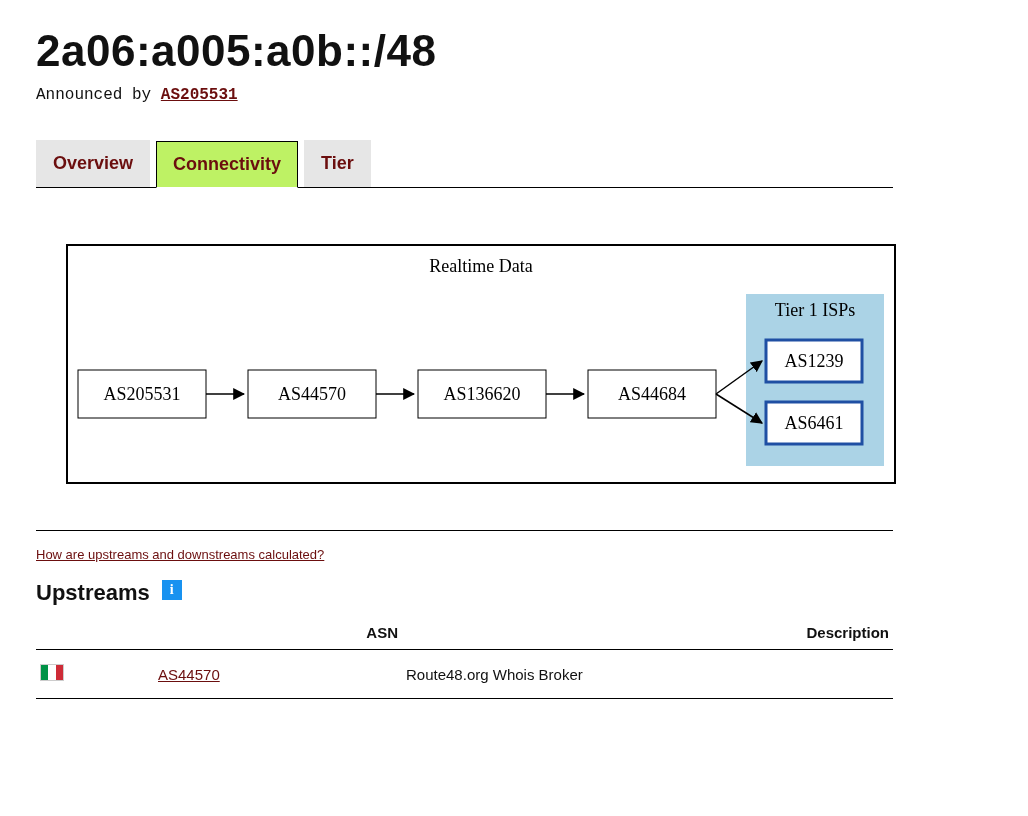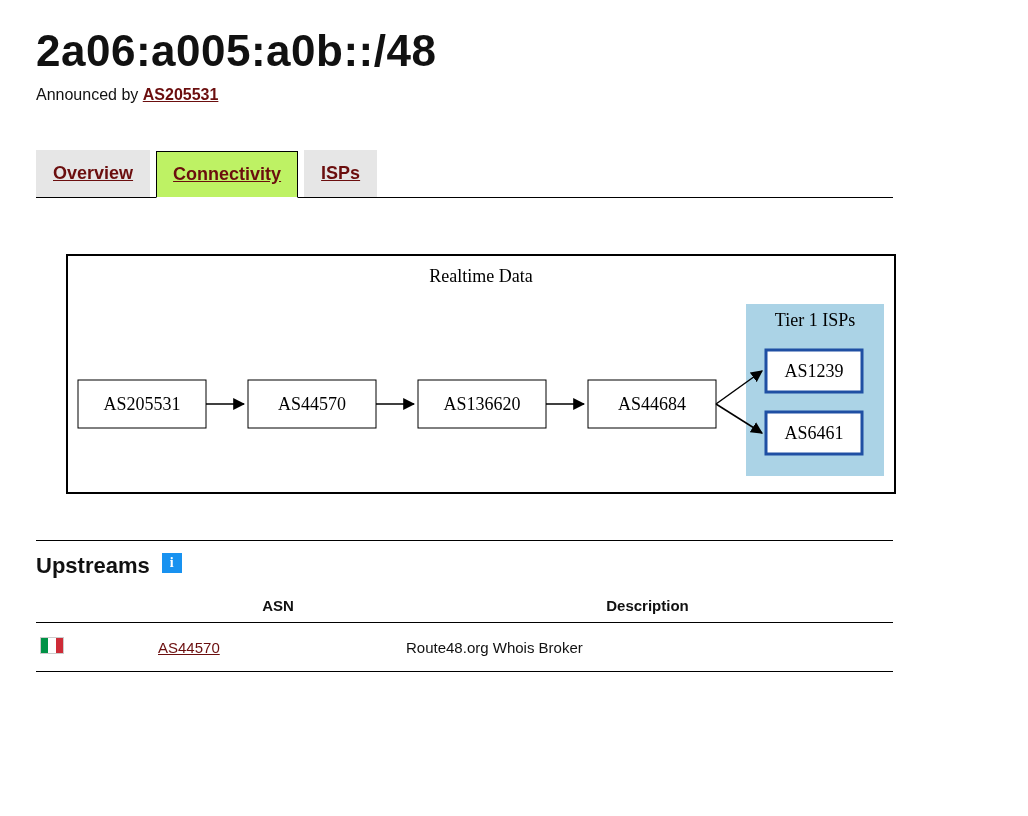--- a/index.html
+++ b/index.html
@@ -23,21 +23,22 @@
     padding: 20px 36px 40px;
   }
   h1.title {
     font-size: 44px;
     font-weight: 800;
     margin: 6px 0 10px;
     letter-spacing: .5px;
   }
   .announced {
     font-size: 16px;
-    margin-bottom: 46px;
+    margin-bottom: 36px;
+    font-family: Liberation Mono, monospace;
   }
   .announced a {
     color: var(--maroon);
     font-weight: 700;
     text-decoration: underline;
   }
   .tabs {
     display: flex;
     gap: 6px;
     border-bottom: 1px solid #000;
@@ -46,21 +47,20 @@
   }
   .tab {
     padding: 12px 16px;
     font-size: 18px;
     font-weight: 700;
     color: var(--maroon);
     background: var(--tab-bg);
     cursor: pointer;
     user-select: none;
     border: 1px solid transparent;
-    text-decoration: underline;
   }
   .tab.active {
     background: #bef264;
     border: 1px solid #000;
     border-bottom-color: #fff;
     margin-bottom: -1px;
   }
   .diagram-wrap {
     padding: 56px 30px 30px;
   }
@@ -97,21 +97,21 @@
     font-family: Georgia, 'Times New Roman', serif;
     font-weight: 700;
     font-size: 14px;
     cursor: pointer;
   }
   table.upstreams {
     width: 100%;
     border-collapse: collapse;
   }
   table.upstreams th {
-    text-align: center;
+    text-align: right;
     font-size: 15px;
     font-weight: 800;
     padding: 8px 4px;
     border-bottom: 1px solid #000;
   }
   table.upstreams td {
     padding: 14px 4px;
     border-bottom: 1px solid #000;
     font-size: 15px;
     vertical-align: middle;
@@ -144,21 +144,21 @@
   <h1 class="title">2a06:a005:a0b::/48</h1>
 
   <div class="announced">
     <span>Announced by </span>
     <a href="#">AS205531</a>
   </div>
 
   <div class="tabs">
     <div class="tab">Overview</div>
     <div class="tab active">Connectivity</div>
-    <div class="tab">ISPs</div>
+    <div class="tab">Tier</div>
   </div>
 
   <div class="diagram-wrap">
     <svg id="diagram-svg" width="830" height="240" viewBox="0 0 830 240">
 
       <rect x="1" y="1" width="828" height="238" fill="none" stroke="#000" stroke-width="2"></rect>
 
       <text class="node-label" x="415" y="28" text-anchor="middle">Realtime Data</text>
 
       <rect x="680" y="50" width="138" height="172" fill="#abd3e6"></rect>
@@ -193,20 +193,21 @@
           <line x1="310" y1="150" x2="348" y2="150" stroke="#000" stroke-width="1.5" marker-end="url(#ah)"></line>
           <line x1="480" y1="150" x2="518" y2="150" stroke="#000" stroke-width="1.5" marker-end="url(#ah)"></line>
           <line x1="650" y1="150" x2="696" y2="117" stroke="#000" stroke-width="1.5" marker-end="url(#ah)"></line>
           <line x1="650" y1="150" x2="696" y2="179" stroke="#000" stroke-width="1.5" marker-end="url(#ah)"></line>
         </g>
     </svg>
   </div>
 
   <hr class="rule">
 
+  <a href="#" class="calc-link">How are upstreams and downstreams calculated?</a>
 
   <div class="section-head">
     <h2>Upstreams</h2>
     <span class="info-icon">i</span>
   </div>
 
   <table class="upstreams">
     <thead>
       <tr>
         <th style="width:110px"></th>

